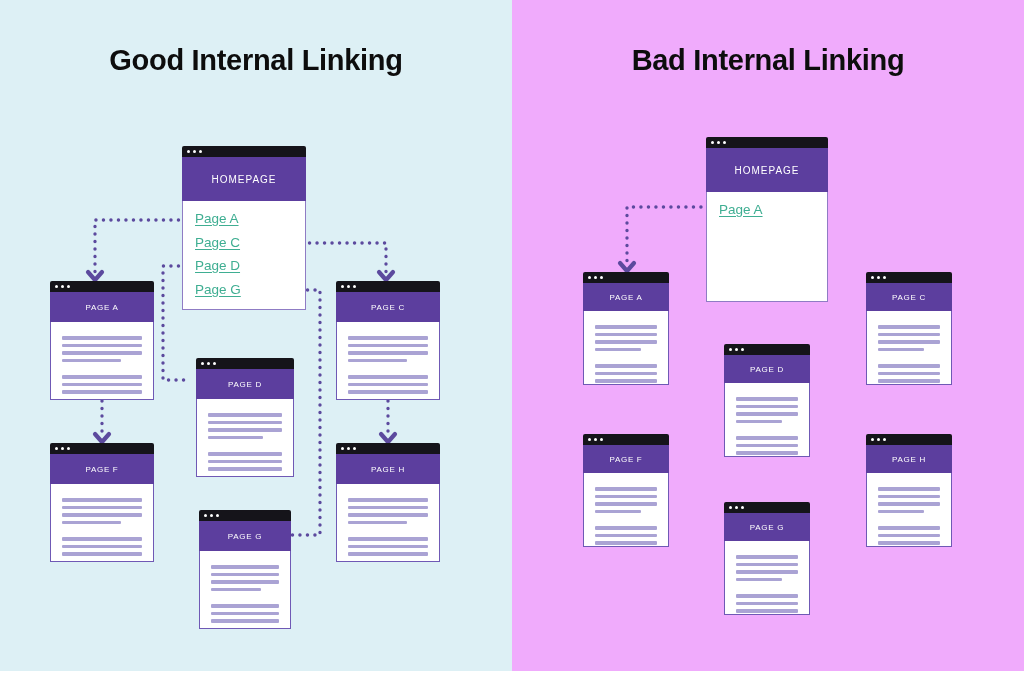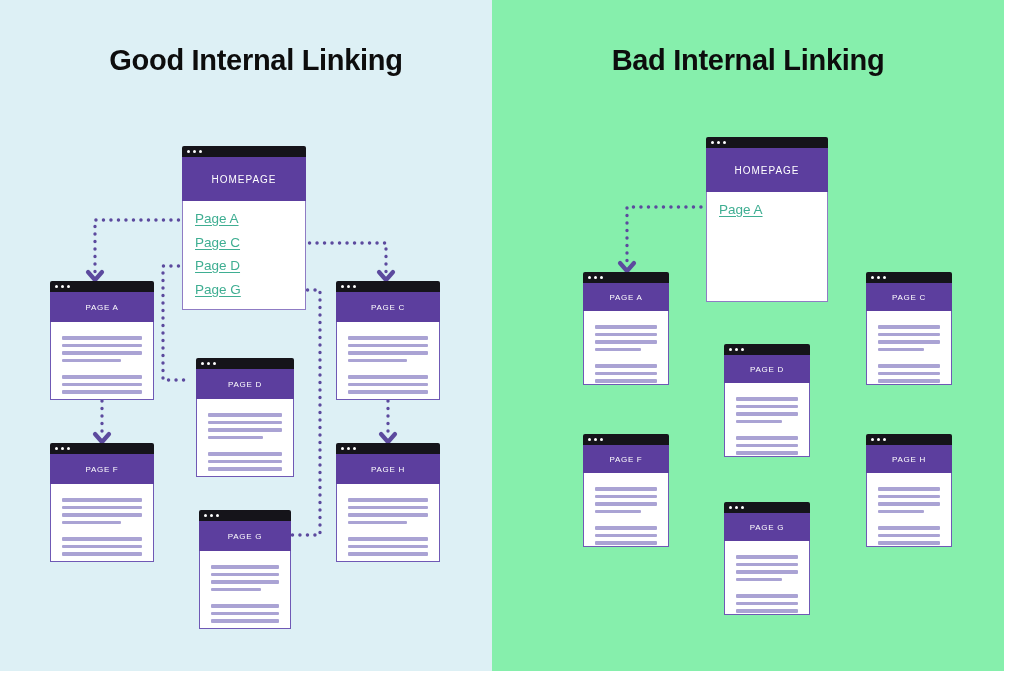--- a/index.html
+++ b/index.html
@@ -8,21 +8,21 @@
     width:1024px;height:683px;
     background:#ffffff;
     font-family:"Liberation Sans", sans-serif;
     overflow:hidden;
   }
   #stage{position:relative;width:1024px;height:683px;}
 
   
   .panel{position:absolute;top:0;height:671px;}
   #panel-good{left:0;width:512px;background:#ddf0f5;}
-  #panel-bad{left:492px;width:512px;background:#86efac;text-decoration:underline;}
+  #panel-bad{left:512px;width:512px;background:#f0abfc;text-decoration:underline;}
 
   .panel-title{
     position:absolute;top:44px;width:100%;text-align:center;
     font-size:29px;font-weight:bold;color:#0d0d0d;
     letter-spacing:-0.3px;
   }
 
   
   #links{position:absolute;left:0;top:0;width:1024px;height:683px;
          pointer-events:none;}

